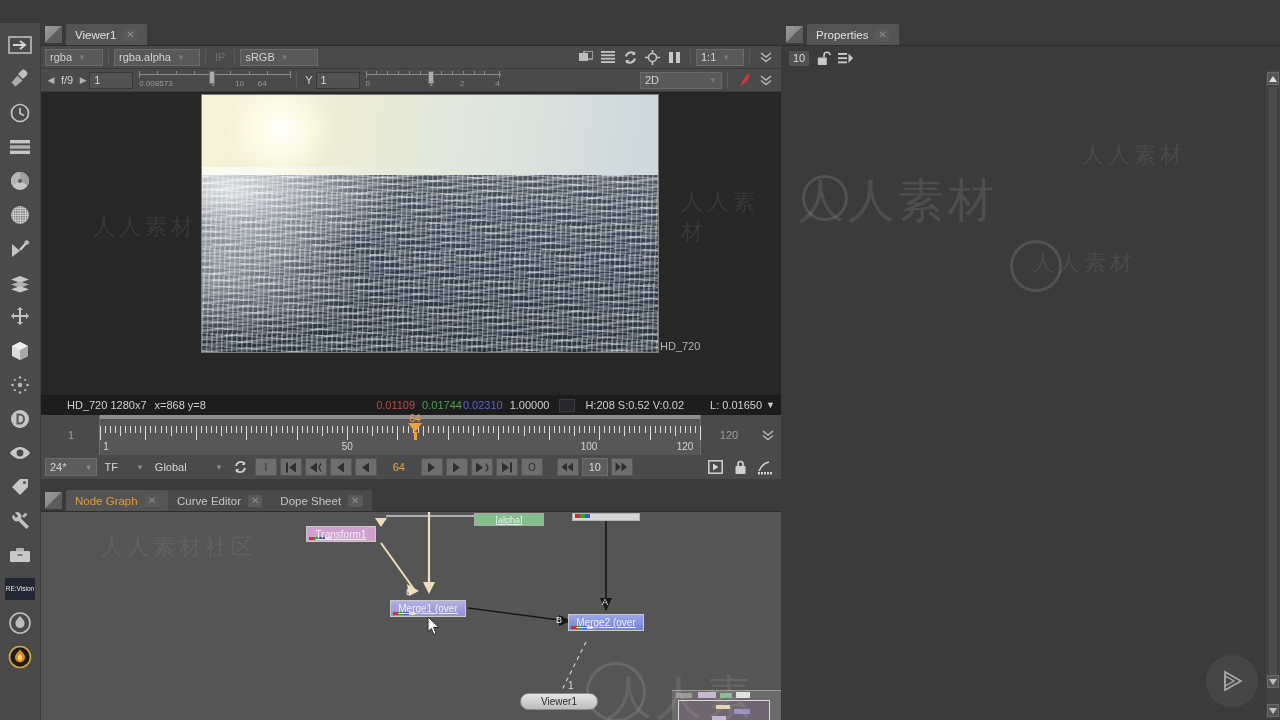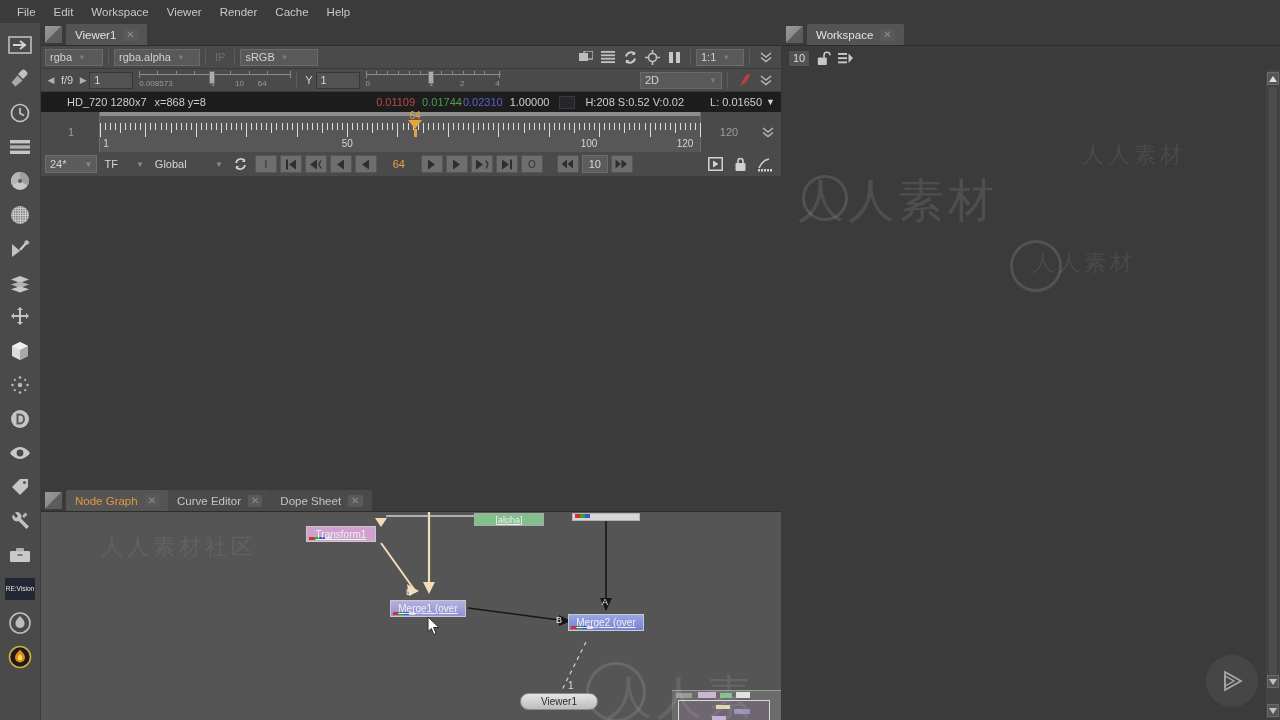--- a/index.html
+++ b/index.html
@@ -253,29 +253,20 @@
     position: absolute; left: 672px; top: 690px; width: 110px; height: 30px;
     background: #6b6b6b; border-top: 1px solid #9a9a9a; overflow: hidden; z-index: 20;
   }
   #mini-graph .mini-node { position: absolute; }
 </style>
 </head>
 <body>
 
 <div id="app">
 
-  <div id="menubar">
-    <div class="menu-item">File</div>
-    <div class="menu-item">Edit</div>
-    <div class="menu-item">Workspace</div>
-    <div class="menu-item">Viewer</div>
-    <div class="menu-item">Render</div>
-    <div class="menu-item">Cache</div>
-    <div class="menu-item">Help</div>
-  </div>
 
   <div id="toolbar">
     <div class="tool">
       <svg width="24" height="18" viewBox="0 0 24 18">
           <rect x="1" y="1" width="22" height="16" fill="none" stroke="#bdbdbd" stroke-width="1.6"></rect>
           <path d="M5 9h11M12 5l5 4-5 4" fill="none" stroke="#d4d4d4" stroke-width="2"></path>
         </svg>
     </div>
     <div class="tool">
       <svg width="22" height="22" viewBox="0 0 22 22">
@@ -550,20 +541,37 @@
             <path d="M10.5 0.5C8 2 5 6 3.5 10.5L2 13.5l3-2C8.5 9 11.5 5 12 1z" fill="#c23c3c"></path>
           </svg>
       </div>
       <div class="vicon">
         <svg width="12" height="12" viewBox="0 0 12 12">
             <path d="M1 2l5 4 5-4M1 6.5l5 4 5-4" fill="none" stroke="#b9b9b9" stroke-width="1.4"></path>
           </svg>
       </div>
     </div>
 
+    <div id="viewer-canvas">
+      <div id="img-frame">
+        <div id="ocean">
+          <div class="sky"></div>
+          <div class="sun"></div>
+          <div class="sea"></div>
+          <div class="sea-foam"></div>
+          <div class="sea-glare"></div>
+          <div class="sea-glare2"></div>
+        </div>
+      </div>
+      <span id="zero-label">-1.0</span>
+      <span id="hd-label">HD_720</span>
+      <div class="wm-ring" style="left:350px;top:118px;width:62px;height:62px"></div>
+      <div class="wm wm-sm" style="left:52px;top:120px">人人素材</div>
+      <div class="wm wm-sm" style="left:640px;top:95px">人人素材</div>
+    </div>
 
     <div id="vstatus">
       <span style="margin-left:20px">HD_720 1280x7</span>
       <span style="margin-left:8px">x=868 y=8</span>
       <span style="flex:1"></span>
       <span style="color:#b84a4a">0.01109</span>
       <span style="color:#4f9e4f;margin-left:7px">0.01744</span>
       <span style="color:#5a62cf;margin-left:1px">0.02310</span>
       <span style="margin-left:7px">1.00000</span>
       <span class="swatch-chip"></span>
@@ -919,21 +927,21 @@
         <div class="mini-node" style="left:62px;top:18px;width:16px;height:5px;background:#9c8fc4"></div>
         <div class="mini-node" style="left:40px;top:25px;width:14px;height:5px;background:#c7b3d6"></div>
       </div>
     </div>
   </div>
 
   <div id="props-panel">
     <div class="tabbar">
       <div class="tab-grip"></div>
       <div class="tab active">
-        <span>Workspace</span>
+        <span>Properties</span>
         <span class="x">✕</span>
       </div>
       <div class="tabrest"></div>
     </div>
     <div id="props-toolrow">
       <div class="numfield" style="min-width:22px;justify-content:center">10</div>
       <div style="display:flex;align-items:center">
         <svg width="14" height="15" viewBox="0 0 14 15">
             <rect x="0.8" y="6.5" width="9" height="7.5" rx="1" fill="#c8c8c8"></rect>
             <path d="M7 6.5V4.2a3 3 0 0 1 6 0" fill="none" stroke="#c8c8c8" stroke-width="1.6"></path>

